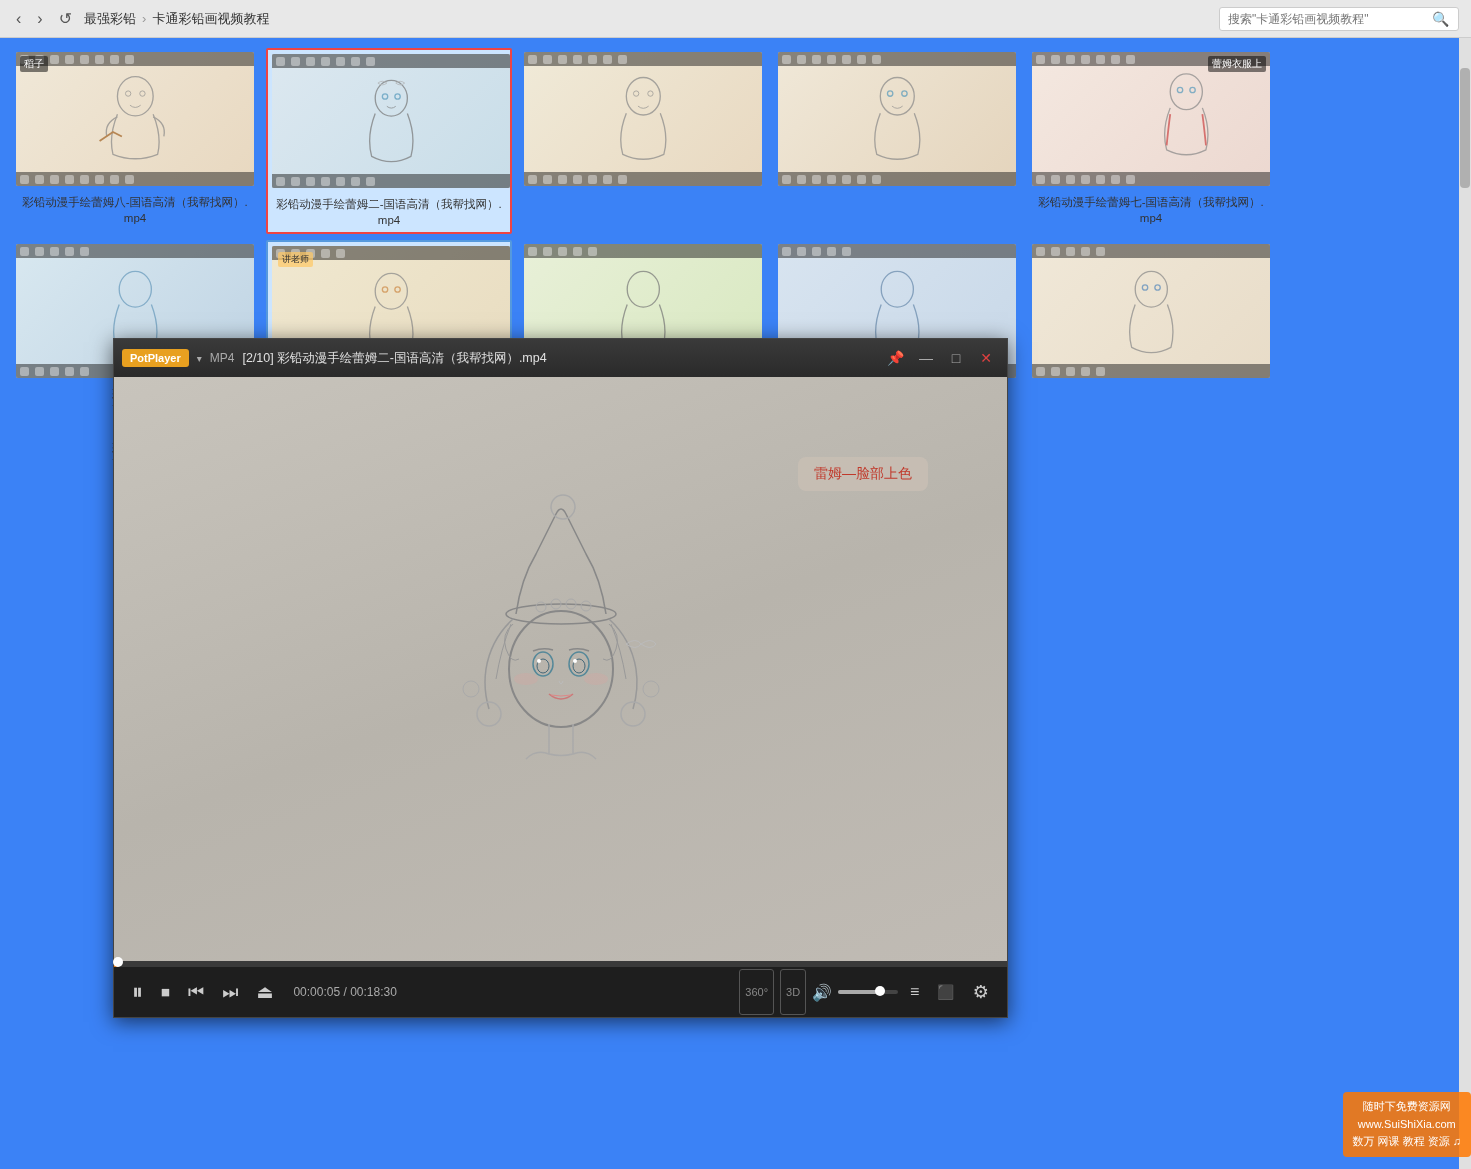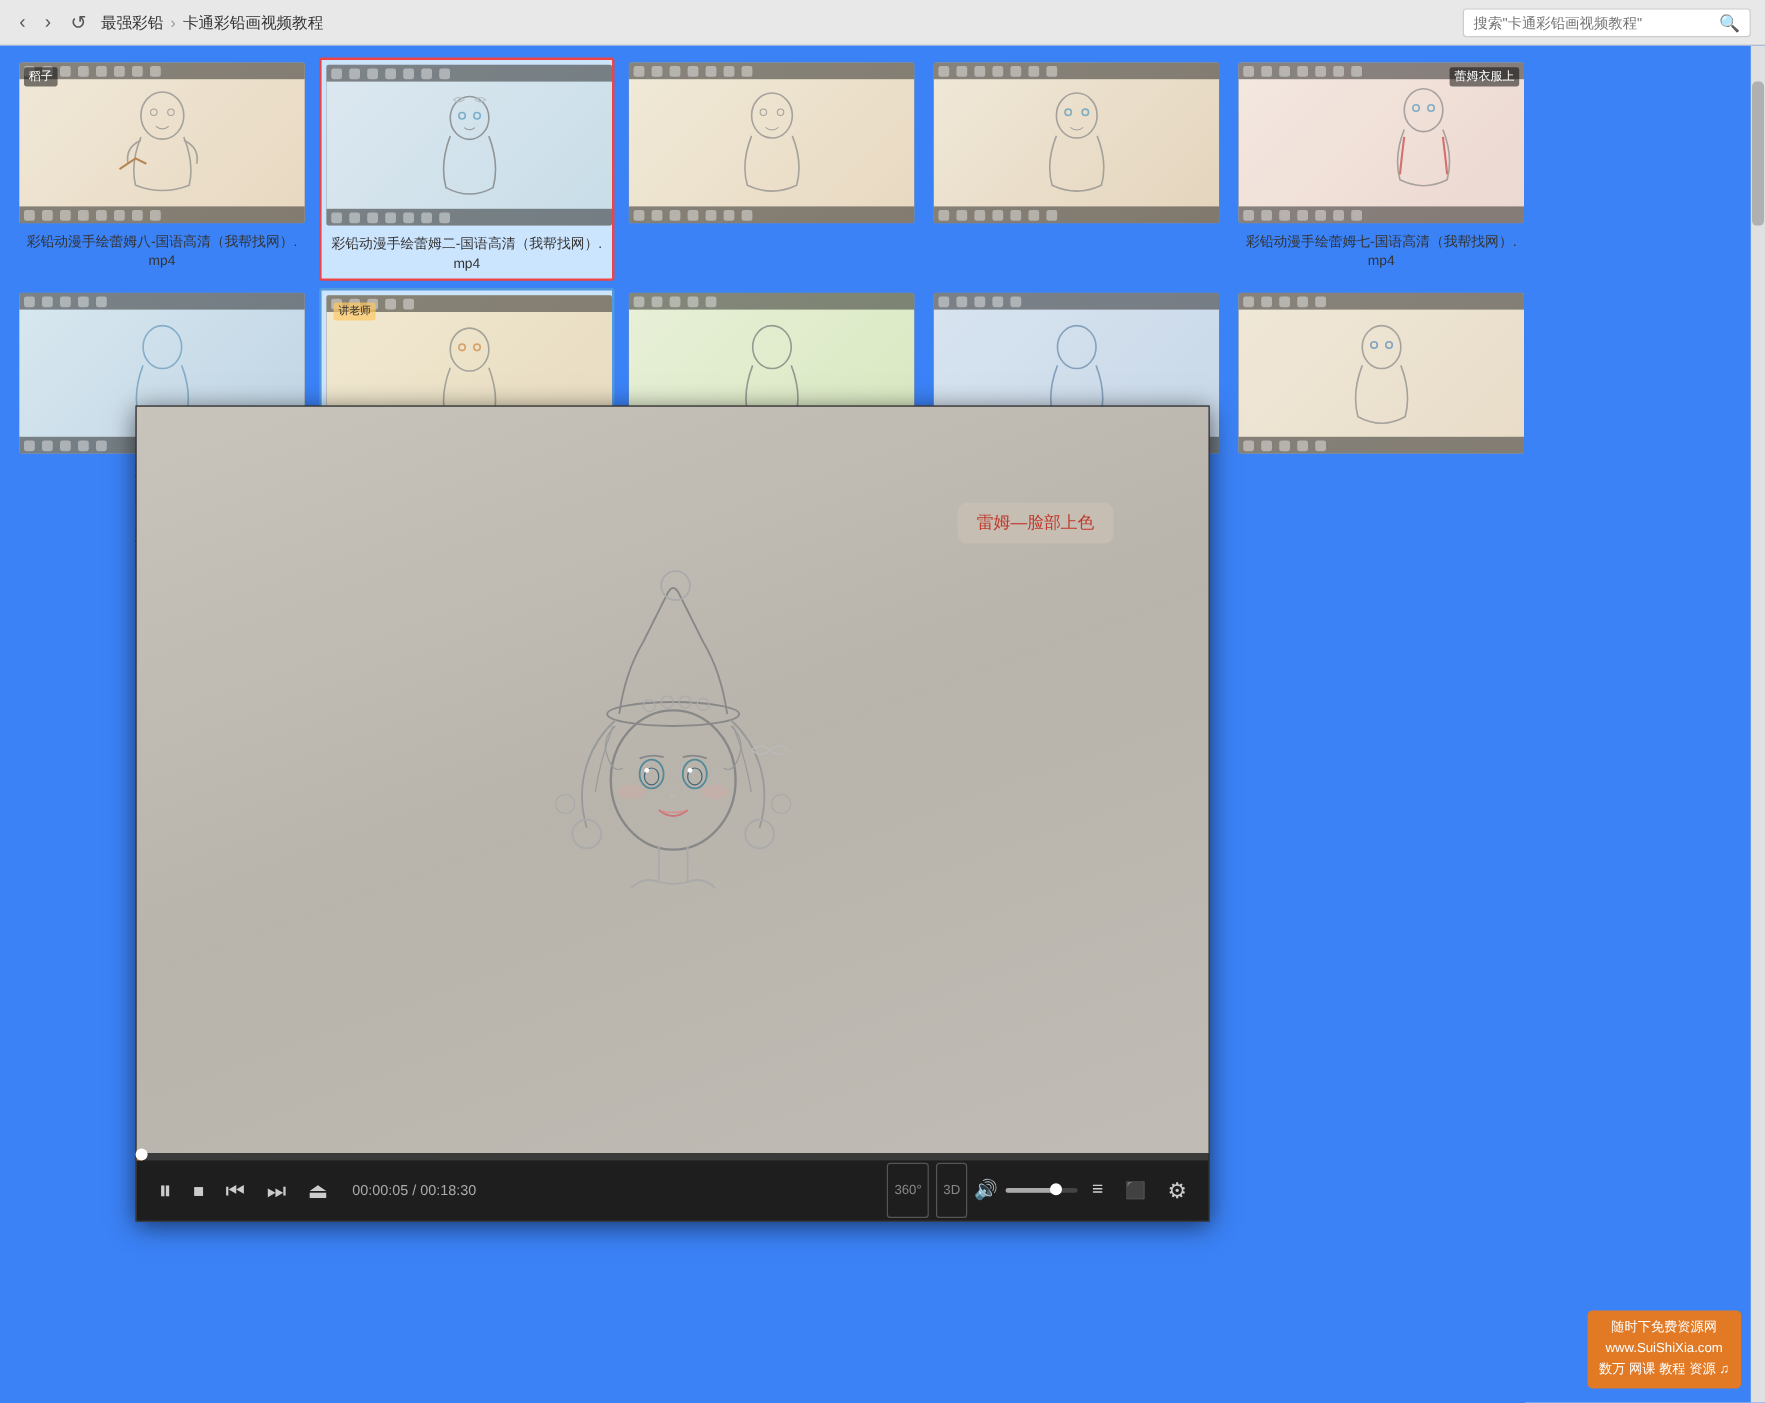--- a/index.html
+++ b/index.html
@@ -360,21 +360,21 @@
     }
     .volume-icon {
       color: #aaa;
       font-size: 16px;
     }
 
     
     .watermark {
       position: absolute;
       bottom: 12px;
-      right: 20px;
+      right: 0;
       background: rgba(255,120,0,0.85);
       color: #fff;
       font-size: 11px;
       padding: 6px 10px;
       border-radius: 4px;
       line-height: 1.6;
       text-align: center;
       z-index: 200;
     }
 
@@ -775,20 +775,32 @@
       <div class="file-name">彩铅手绘<br>堡》哈尔</div>
     </div>
   </div>
 
   <div class="scrollbar">
     <div class="scrollbar-thumb"></div>
   </div>
 
   <div class="potplayer-window">
 
+    <div class="potplayer-titlebar">
+      <div class="pp-logo">PotPlayer</div>
+      <span class="pp-dropdown-arrow">▾</span>
+      <span class="pp-format-badge">MP4</span>
+      <span class="pp-title">[2/10] 彩铅动漫手绘蕾姆二-国语高清（我帮找网）.mp4</span>
+      <div class="pp-titlebar-btns">
+        <div class="pp-pin-btn" title="Pin">📌</div>
+        <div class="pp-min-btn">—</div>
+        <div class="pp-max-btn">□</div>
+        <div class="pp-close-btn">✕</div>
+      </div>
+    </div>
 
     <div class="potplayer-video">
       <div class="video-canvas">
 
         <svg width="380" height="420" viewBox="0 0 380 420" style="position:relative;z-index:2;">
 
           <ellipse cx="190" cy="155" rx="55" ry="10" fill="none" stroke="#888" stroke-width="1.5"></ellipse>
           <path d="M145 155 Q150 120 165 95 Q175 75 185 55 Q190 45 195 55 Q205 75 215 95 Q230 120 235 155" fill="none" stroke="#888" stroke-width="1.5"></path>
 
           <circle cx="170" cy="148" r="5" fill="none" stroke="#aaa" stroke-width="1"></circle>

